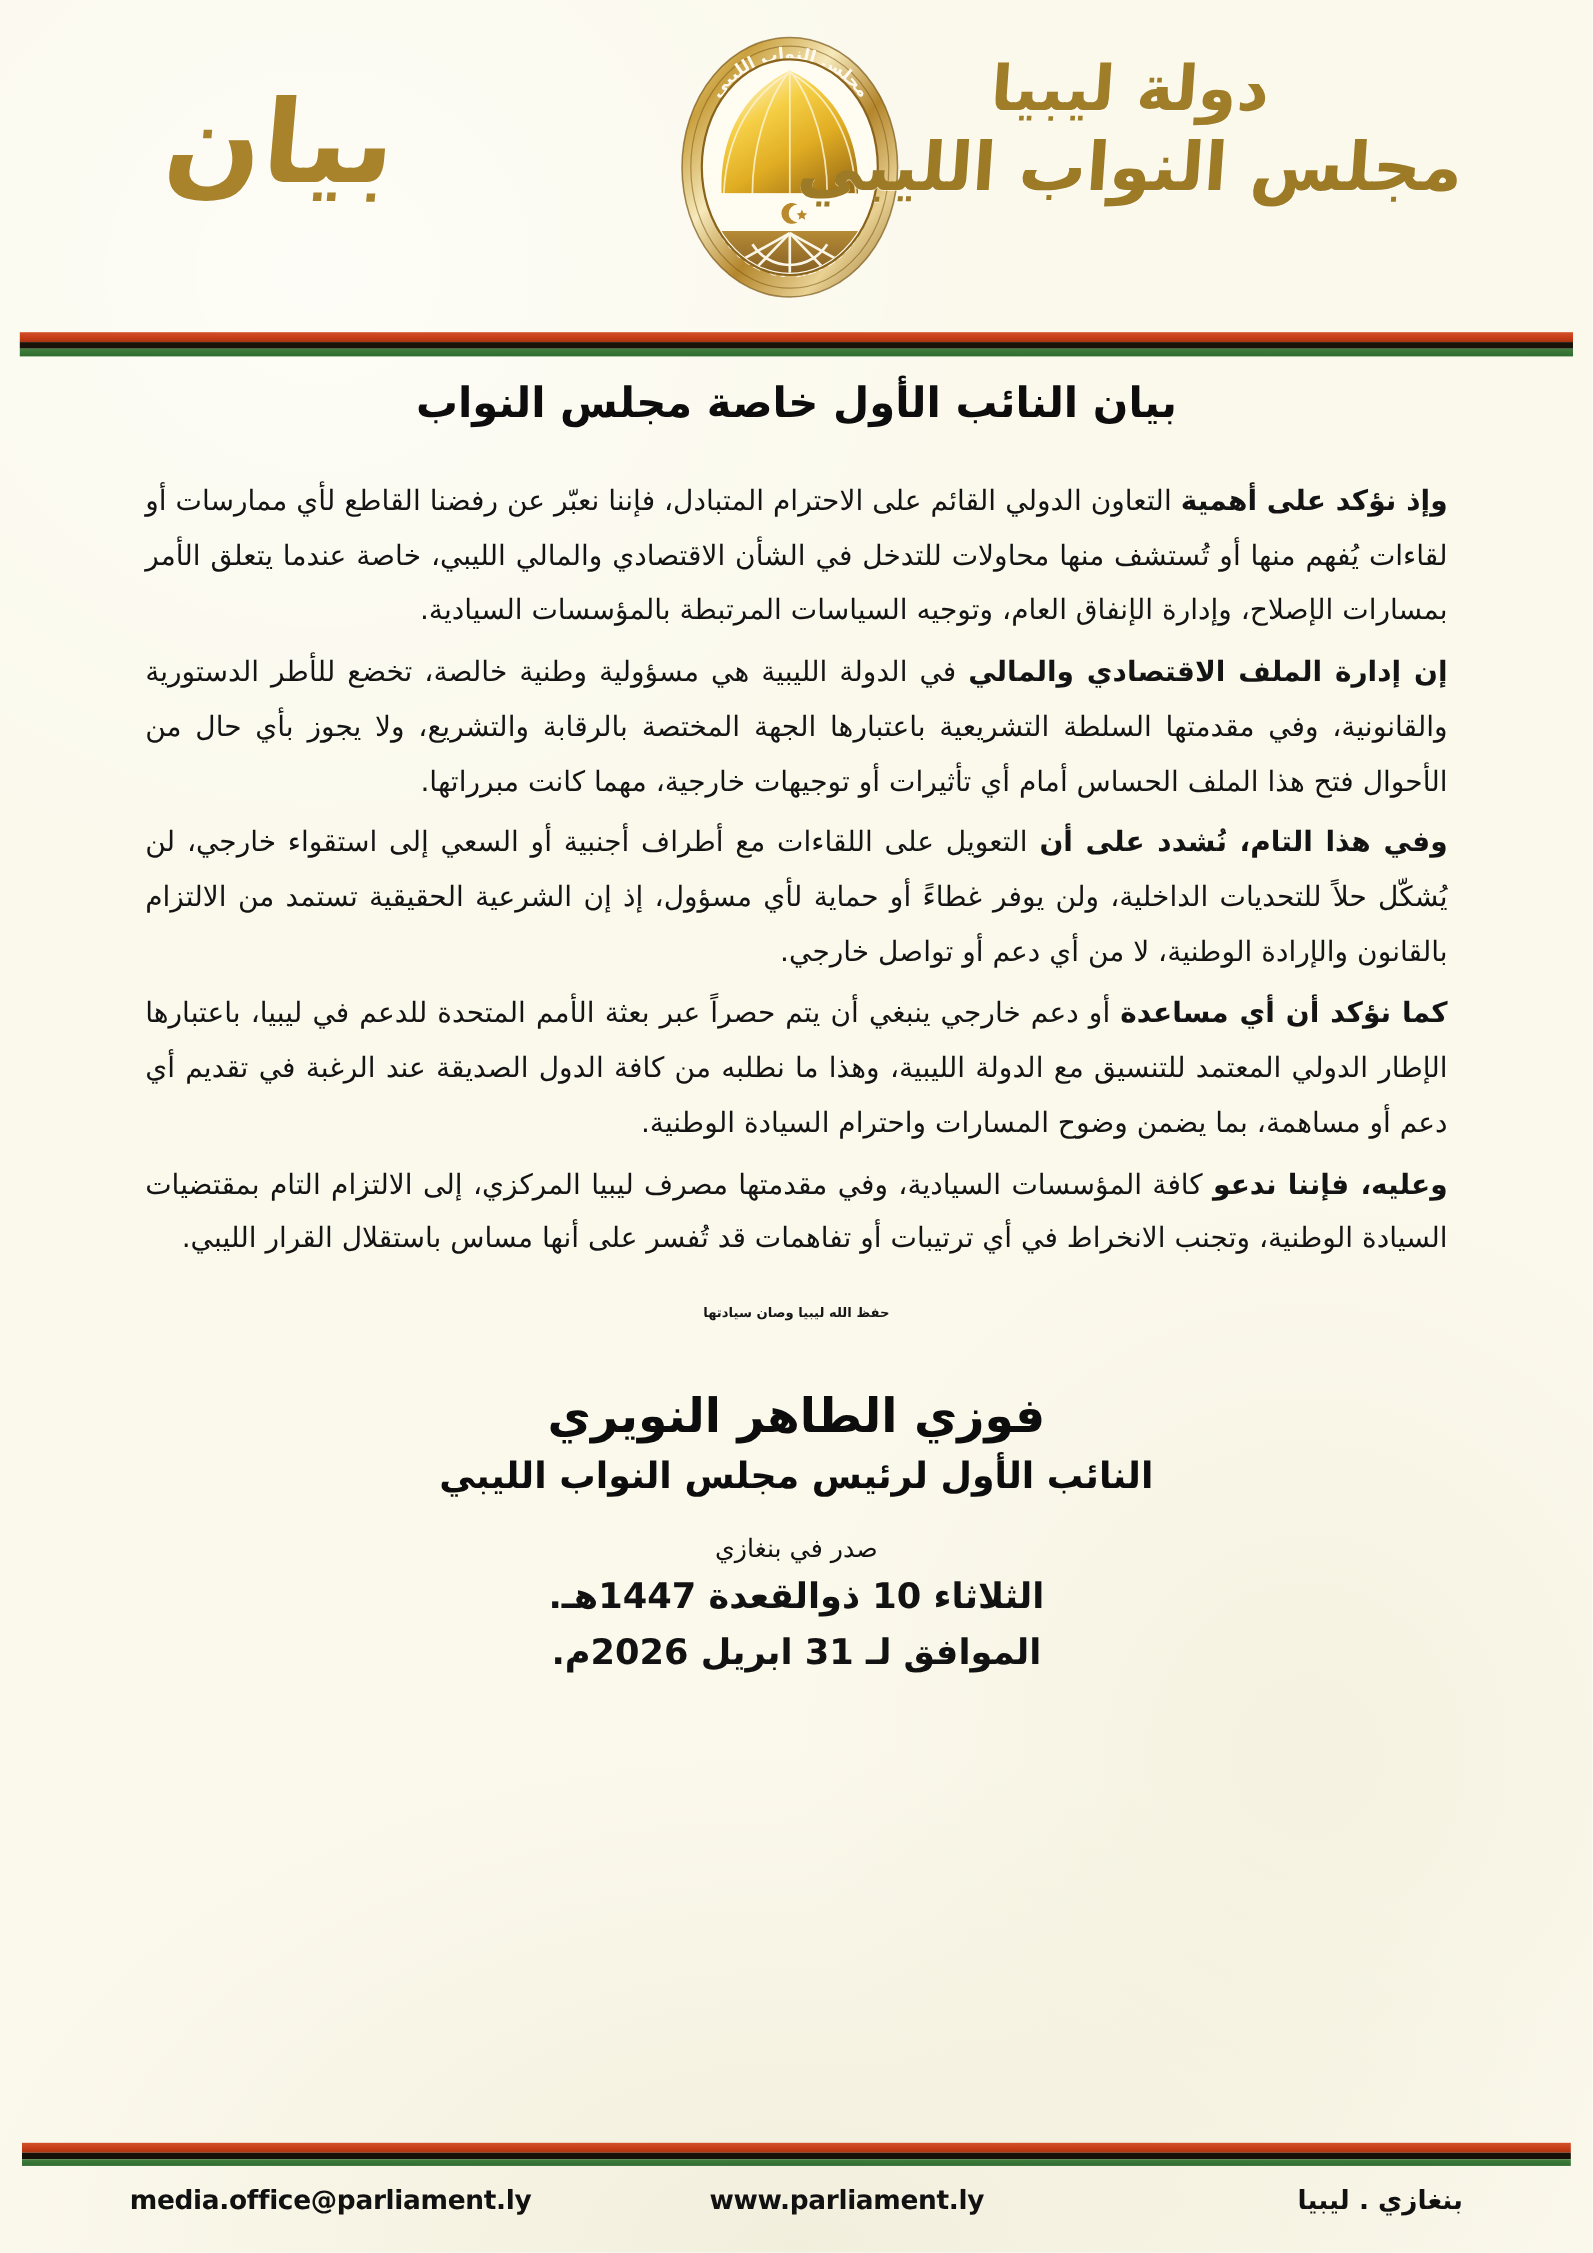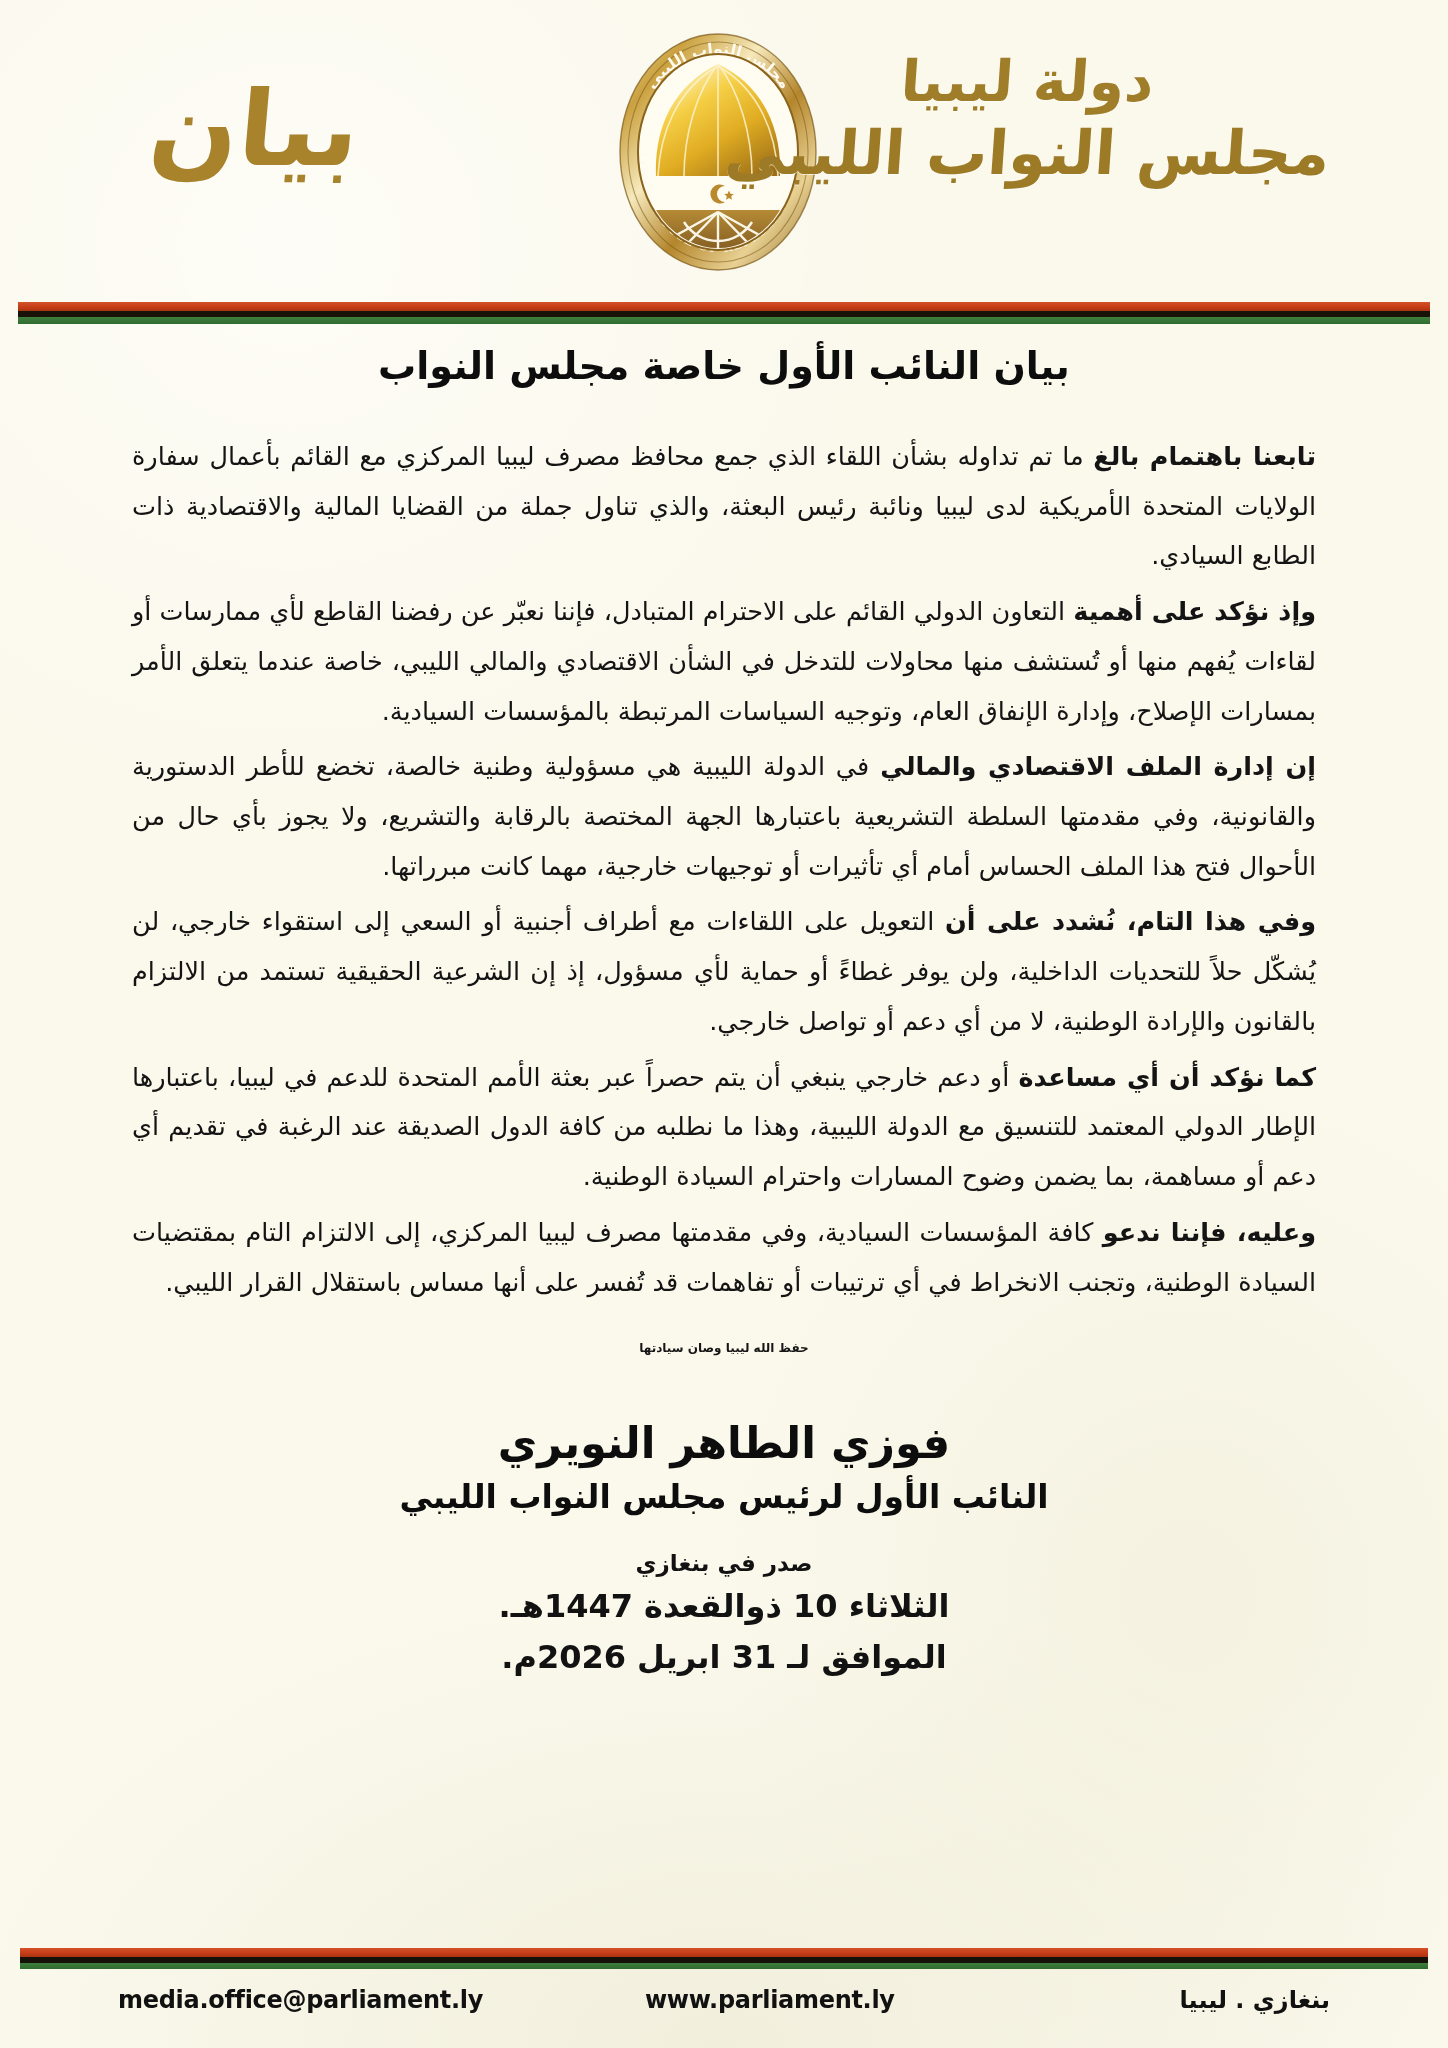--- a/index.html
+++ b/index.html
@@ -192,21 +192,21 @@
     color: #121212;
   }
   .date-line {
     font-size: 32px;
     font-weight: 700;
     line-height: 1.58;
     letter-spacing: -0.4px;
   }
   .date-place {
     font-size: 23px;
-    font-weight: 700;
+    font-weight: 400;
     line-height: 1.58;
     letter-spacing: -0.4px;
   }
 
   
   .footer {
     position: absolute;
     left: 0;
     bottom: 0;
     width: 1448px;
@@ -346,23 +346,20 @@
       <div class="bar green"></div>
     </div>
   </div>
 
   <div class="content">
 
     <h1 class="doc-title">بيان النائب الأول خاصة مجلس النواب</h1>
 
     <div class="body-block">
       <p class="para">
-        <b>تابعنا باهتمام بالغ</b><span> ما تم تداوله بشأن اللقاء الذي جمع محافظ مصرف ليبيا المركزي مع القائم بأعمال سفارة الولايات المتحدة الأمريكية لدى ليبيا ونائبة رئيس البعثة، والذي تناول جملة من القضايا المالية والاقتصادية ذات الطابع السيادي.</span>
-      </p>
-      <p class="para">
         <b>وإذ نؤكد على أهمية</b><span> التعاون الدولي القائم على الاحترام المتبادل، فإننا نعبّر عن رفضنا القاطع لأي ممارسات أو لقاءات يُفهم منها أو تُستشف منها محاولات للتدخل في الشأن الاقتصادي والمالي الليبي، خاصة عندما يتعلق الأمر بمسارات الإصلاح، وإدارة الإنفاق العام، وتوجيه السياسات المرتبطة بالمؤسسات السيادية.</span>
       </p>
       <p class="para">
         <b>إن إدارة الملف الاقتصادي والمالي</b><span> في الدولة الليبية هي مسؤولية وطنية خالصة، تخضع للأطر الدستورية والقانونية، وفي مقدمتها السلطة التشريعية باعتبارها الجهة المختصة بالرقابة والتشريع، ولا يجوز بأي حال من الأحوال فتح هذا الملف الحساس أمام أي تأثيرات أو توجيهات خارجية، مهما كانت مبرراتها.</span>
       </p>
       <p class="para">
         <b>وفي هذا التام، نُشدد على أن</b><span> التعويل على اللقاءات مع أطراف أجنبية أو السعي إلى استقواء خارجي، لن يُشكّل حلاً للتحديات الداخلية، ولن يوفر غطاءً أو حماية لأي مسؤول، إذ إن الشرعية الحقيقية تستمد من الالتزام بالقانون والإرادة الوطنية، لا من أي دعم أو تواصل خارجي.</span>
       </p>
       <p class="para">
         <b>كما نؤكد أن أي مساعدة</b><span> أو دعم خارجي ينبغي أن يتم حصراً عبر بعثة الأمم المتحدة للدعم في ليبيا، باعتبارها الإطار الدولي المعتمد للتنسيق مع الدولة الليبية، وهذا ما نطلبه من كافة الدول الصديقة عند الرغبة في تقديم أي دعم أو مساهمة، بما يضمن وضوح المسارات واحترام السيادة الوطنية.</span>

